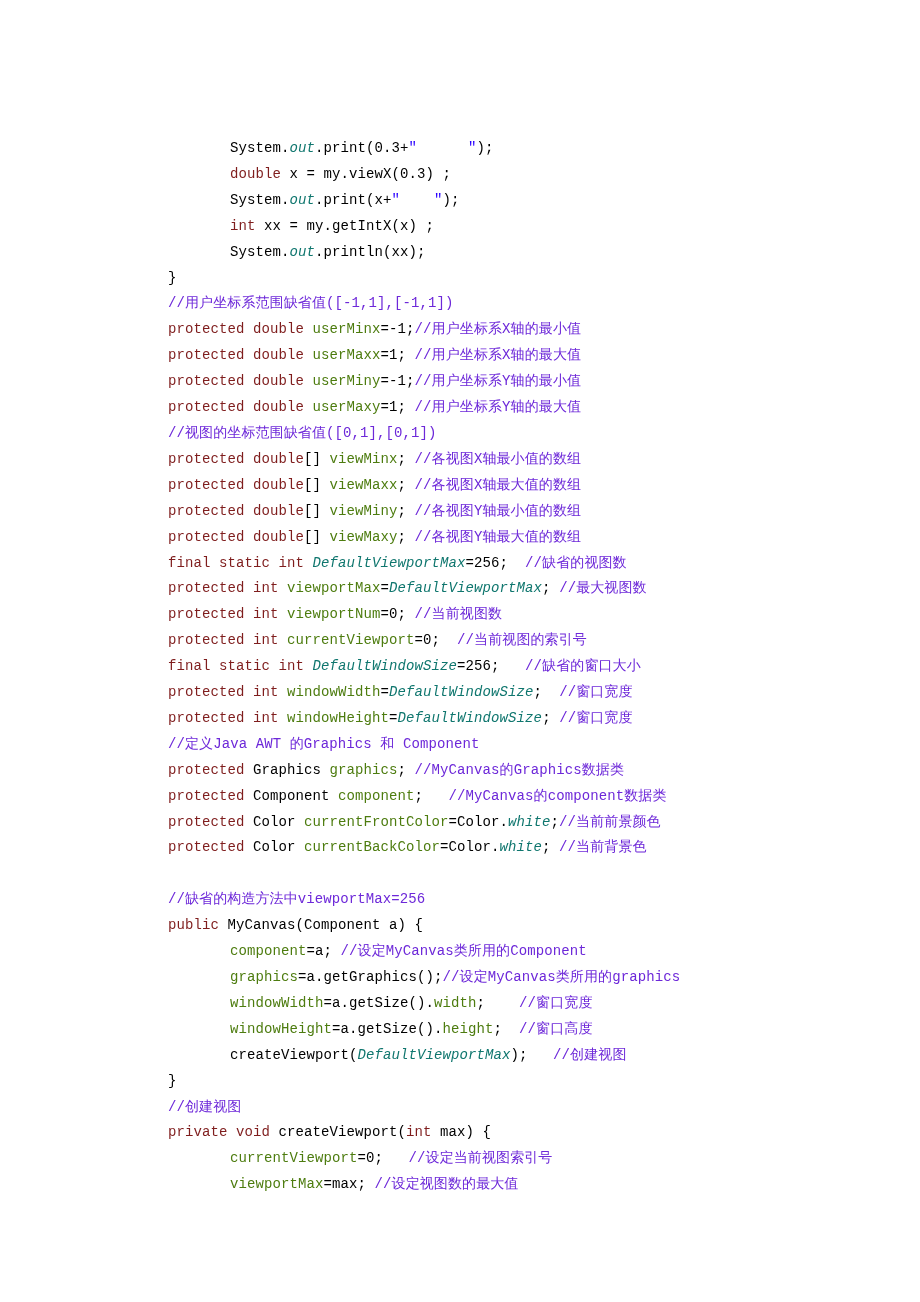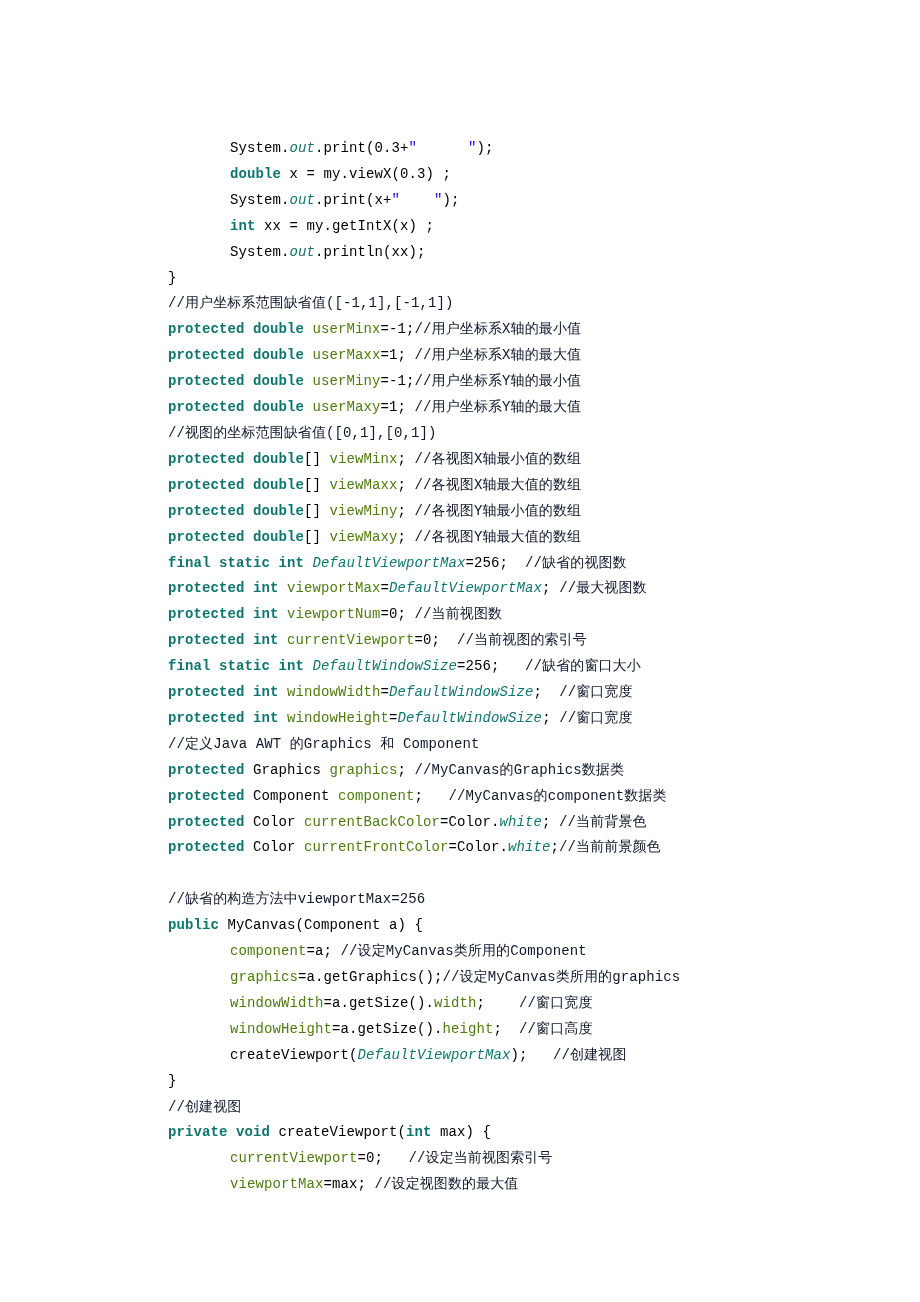--- a/index.html
+++ b/index.html
@@ -13,25 +13,25 @@
   .page {
     width: 920px;
     box-sizing: border-box;
     padding: 136px 0 60px 168px;
   }
   .line {
     white-space: pre;
     letter-spacing: 0.1px;
   }
   .ind1 { padding-left: 62px; }
-  .kw { color: #0f766e; font-weight: bold; }
+  .kw { color: #7f1d1d; font-weight: normal; }
   .type { color: #000; }
   .fld { color: #4d7c0f; } 
   .st { color: #2a00ff; }
-  .cm { color: #0f172a; }
+  .cm { color: #6d28d9; }
   .it { font-style: italic; color: #0f766e; }
 </style>
 </head>
 <body>
 
 <div class="page" id="code-container">
     <div class="line ind1"><span class="type">System.</span><span class="it">out</span><span class="type">.print(0.3+</span><span class="st">"      "</span><span class="type">);</span></div>
     <div class="line ind1"><span class="kw">double</span><span class="type"> x = my.viewX(0.3) ;</span></div>
     <div class="line ind1"><span class="type">System.</span><span class="it">out</span><span class="type">.print(x+</span><span class="st">"    "</span><span class="type">);</span></div>
     <div class="line ind1"><span class="kw">int</span><span class="type"> xx = my.getIntX(x) ;</span></div>
@@ -50,22 +50,22 @@
     <div class="line"><span class="kw">final static int</span><span class="type"> </span><span class="it">DefaultViewportMax</span><span class="type">=256;  </span><span class="cm">//缺省的视图数</span></div>
     <div class="line"><span class="kw">protected int</span><span class="type"> </span><span class="fld">viewportMax</span><span class="type">=</span><span class="it">DefaultViewportMax</span><span class="type">; </span><span class="cm">//最大视图数</span></div>
     <div class="line"><span class="kw">protected int</span><span class="type"> </span><span class="fld">viewportNum</span><span class="type">=0; </span><span class="cm">//当前视图数</span></div>
     <div class="line"><span class="kw">protected int</span><span class="type"> </span><span class="fld">currentViewport</span><span class="type">=0;  </span><span class="cm">//当前视图的索引号</span></div>
     <div class="line"><span class="kw">final static int</span><span class="type"> </span><span class="it">DefaultWindowSize</span><span class="type">=256;   </span><span class="cm">//缺省的窗口大小</span></div>
     <div class="line"><span class="kw">protected int</span><span class="type"> </span><span class="fld">windowWidth</span><span class="type">=</span><span class="it">DefaultWindowSize</span><span class="type">;  </span><span class="cm">//窗口宽度</span></div>
     <div class="line"><span class="kw">protected int</span><span class="type"> </span><span class="fld">windowHeight</span><span class="type">=</span><span class="it">DefaultWindowSize</span><span class="type">; </span><span class="cm">//窗口宽度</span></div>
     <div class="line"><span class="cm">//定义Java AWT 的Graphics 和 Component</span></div>
     <div class="line"><span class="kw">protected</span><span class="type"> Graphics </span><span class="fld">graphics</span><span class="type">; </span><span class="cm">//MyCanvas的Graphics数据类</span></div>
     <div class="line"><span class="kw">protected</span><span class="type"> Component </span><span class="fld">component</span><span class="type">;   </span><span class="cm">//MyCanvas的component数据类</span></div>
+    <div class="line"><span class="kw">protected</span><span class="type"> Color </span><span class="fld">currentFrontColor</span><span class="type">=Color.</span><span class="it">white</span><span class="type">;</span><span class="cm">//当前前景颜色</span></div>
     <div class="line"><span class="kw">protected</span><span class="type"> Color </span><span class="fld">currentBackColor</span><span class="type">=Color.</span><span class="it">white</span><span class="type">; </span><span class="cm">//当前背景色</span></div>
-    <div class="line"><span class="kw">protected</span><span class="type"> Color </span><span class="fld">currentFrontColor</span><span class="type">=Color.</span><span class="it">white</span><span class="type">;</span><span class="cm">//当前前景颜色</span></div>
     <div class="line"><span class="type"> </span></div>
     <div class="line"><span class="cm">//缺省的构造方法中viewportMax=256</span></div>
     <div class="line"><span class="kw">public</span><span class="type"> MyCanvas(Component a) {</span></div>
     <div class="line ind1"><span class="fld">component</span><span class="type">=a; </span><span class="cm">//设定MyCanvas类所用的Component</span></div>
     <div class="line ind1"><span class="fld">graphics</span><span class="type">=a.getGraphics();</span><span class="cm">//设定MyCanvas类所用的graphics</span></div>
     <div class="line ind1"><span class="fld">windowWidth</span><span class="type">=a.getSize().</span><span class="fld">width</span><span class="type">;    </span><span class="cm">//窗口宽度</span></div>
     <div class="line ind1"><span class="fld">windowHeight</span><span class="type">=a.getSize().</span><span class="fld">height</span><span class="type">;  </span><span class="cm">//窗口高度</span></div>
     <div class="line ind1"><span class="type">createViewport(</span><span class="it">DefaultViewportMax</span><span class="type">);   </span><span class="cm">//创建视图</span></div>
     <div class="line"><span class="type">}</span></div>
     <div class="line"><span class="cm">//创建视图</span></div>

